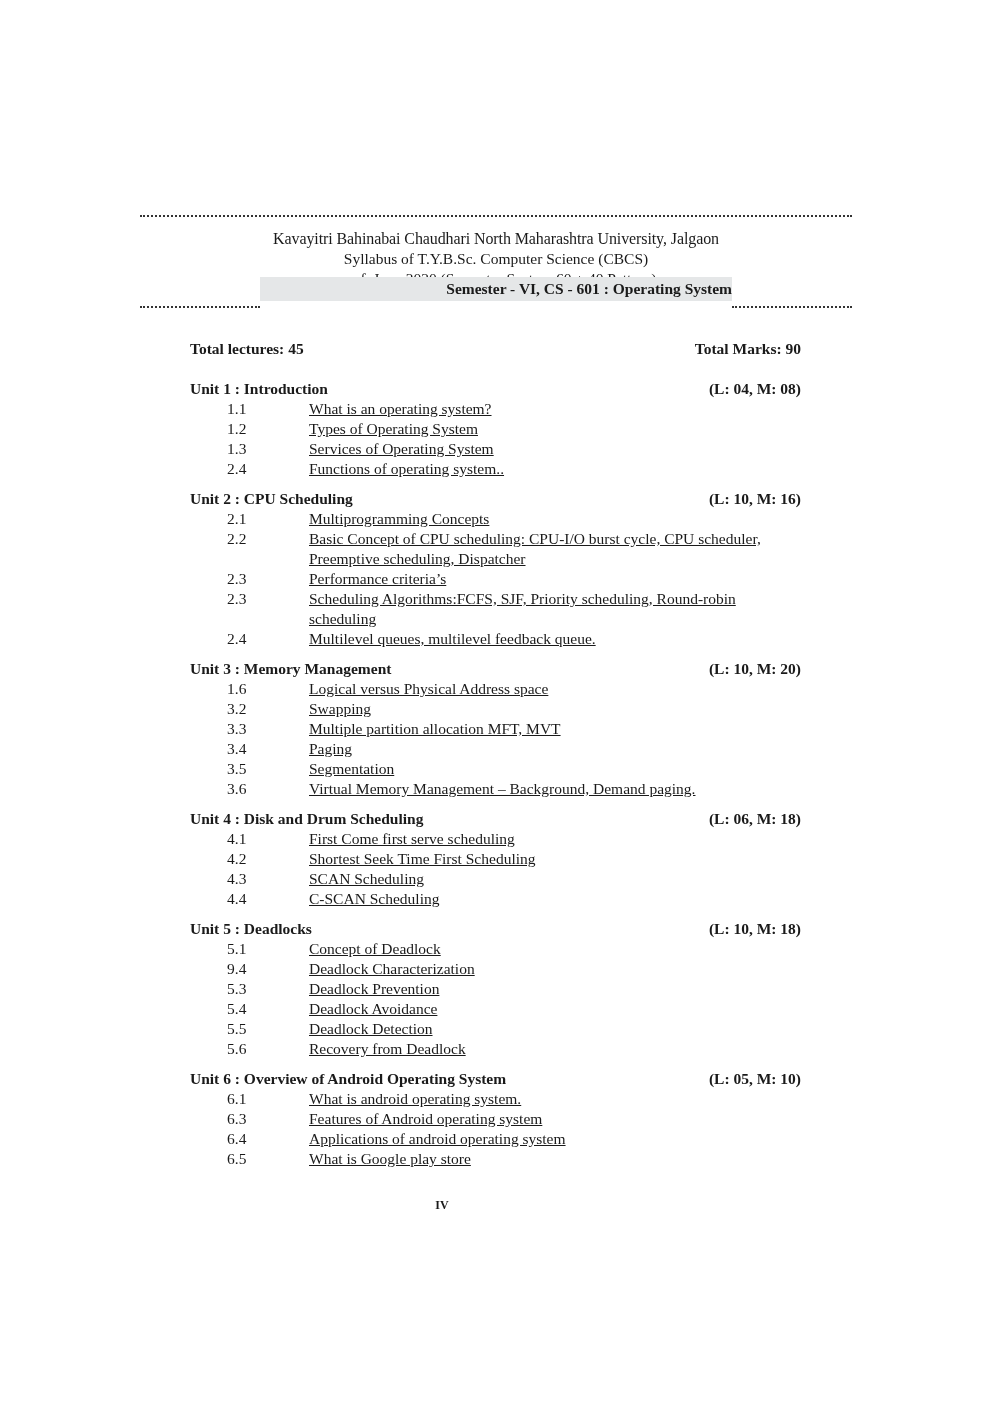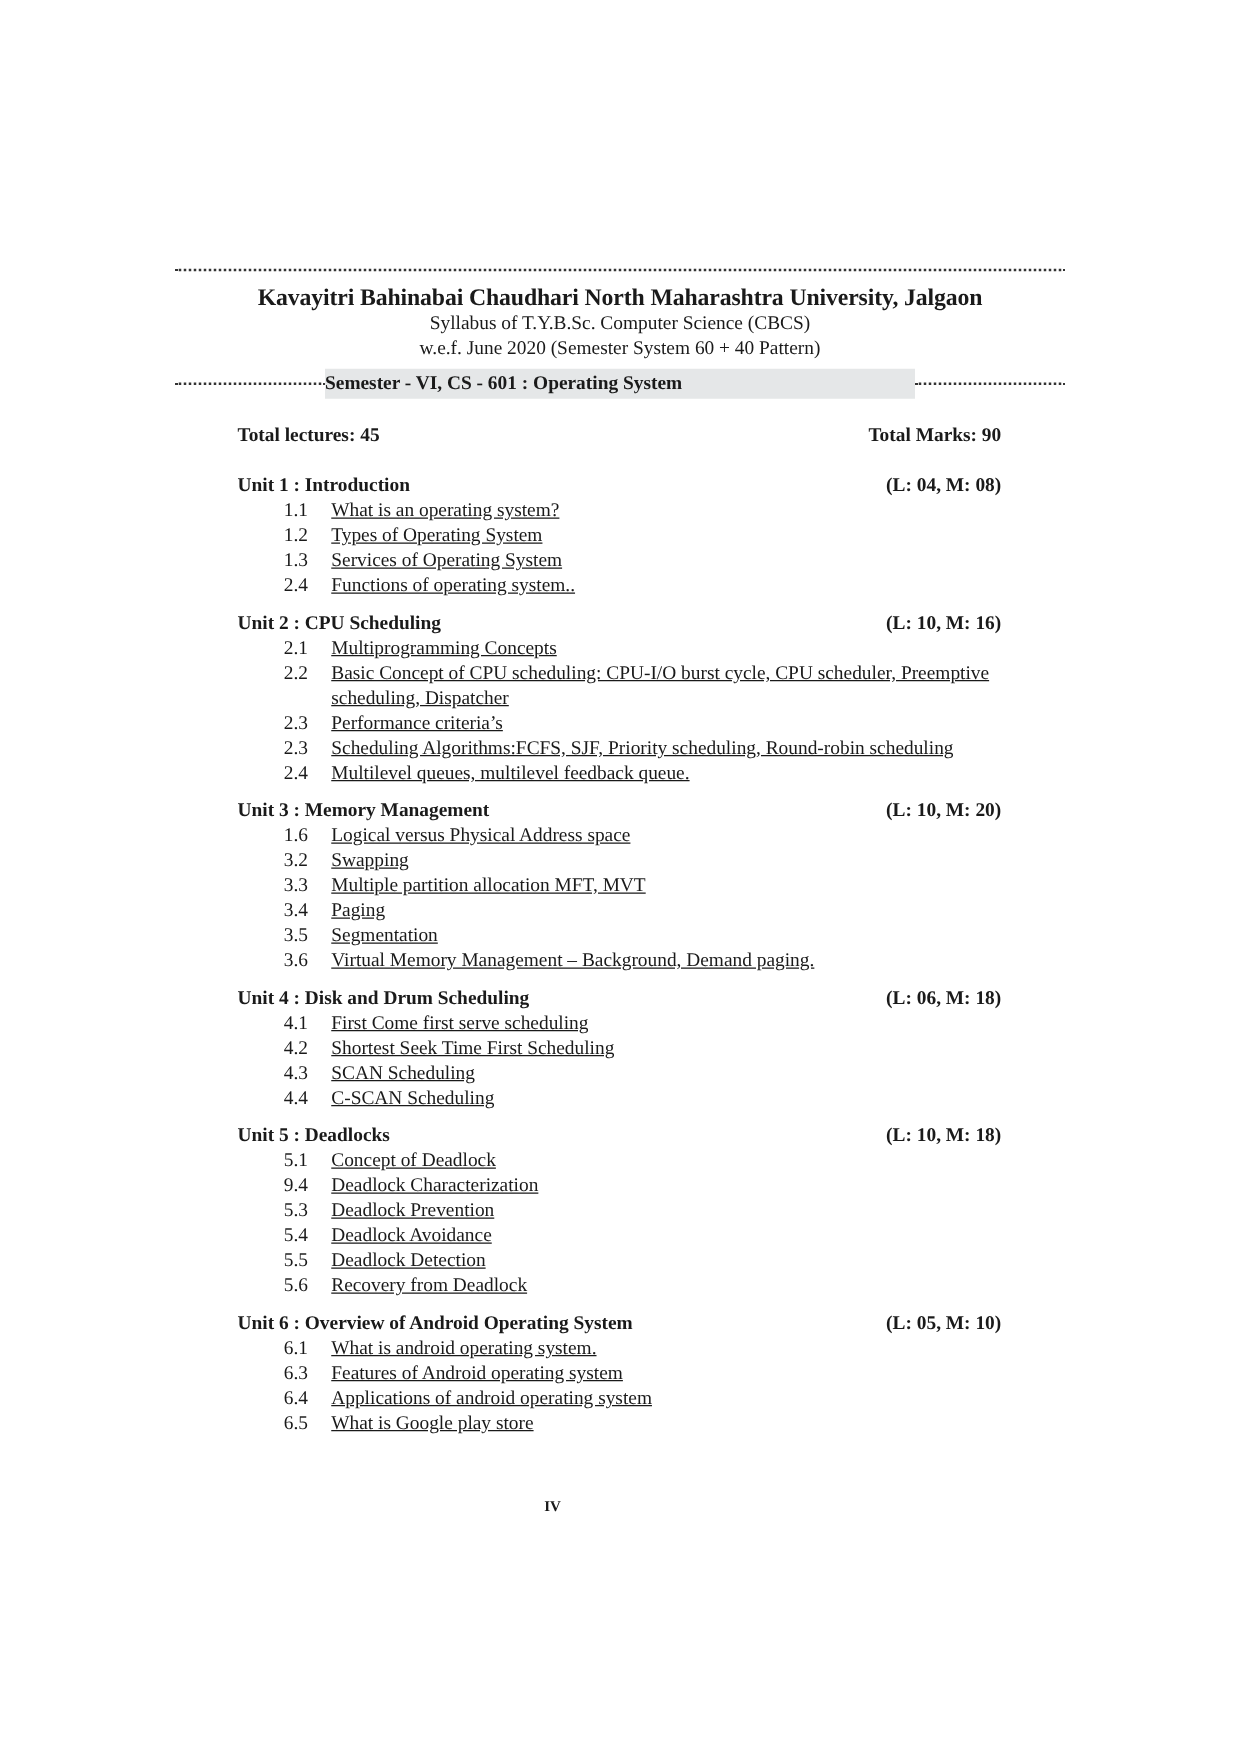--- a/index.html
+++ b/index.html
@@ -1,27 +1,27 @@
 <!DOCTYPE html>
 <html><head>
 <meta charset="utf-8">
 <style>
   html, body { margin: 0; padding: 0; background: #ffffff; }
   body { width: 992px; height: 1403px; position: relative; font-family: "Liberation Serif", "DejaVu Serif", serif; color: #1a1a1a; overflow: hidden; }
   .dotline { position: absolute; height: 0; border-top: 2px dotted #333; }
   .header { position: absolute; left: 140px; width: 712px; top: 229px; text-align: center; }
-  .header .univ { font-weight: bold; font-size: 19px; line-height: 20px; letter-spacing: -0.1px; }
+  .header .univ { font-weight: normal; font-size: 16px; line-height: 20px; letter-spacing: -0.1px; }
   .header .sub { font-size: 15.5px; line-height: 20px; }
-  .banner { position: absolute; left: 260px; top: 295px; width: 472px; height: 24px; background: #e5e7e8; text-align: left; font-weight: bold; font-size: 15.5px; line-height: 24px; }
+  .banner { position: absolute; left: 260px; top: 277px; width: 472px; height: 24px; background: #e5e7e8; text-align: right; font-weight: bold; font-size: 15.5px; line-height: 24px; }
   .content { position: absolute; left: 190px; top: 339px; width: 611px; font-size: 15.5px; }
   .row { display: flex; justify-content: space-between; line-height: 20px; }
   .bold { font-weight: bold; }
   .totals { margin-bottom: 20px; }
   .unit { margin-bottom: 10px; }
-  .topic { display: flex; line-height: 20px; padding-left: 37px; }
+  .topic { display: flex; line-height: 20px; padding-left: 37px; gap: 44px; }
   .topic .num { width: 38px; flex: none; }
   .topic .txt { flex: 1; text-decoration: underline; }
   .pageno { position: absolute; left: 0; width: 884px; top: 1198px; text-align: center; font-weight: bold; font-size: 12px; }
 </style>
 </head>
 <body>
 
 <div class="dotline" style="left:140px; width:712px; top:215px;"></div>
 
 <div class="header">

